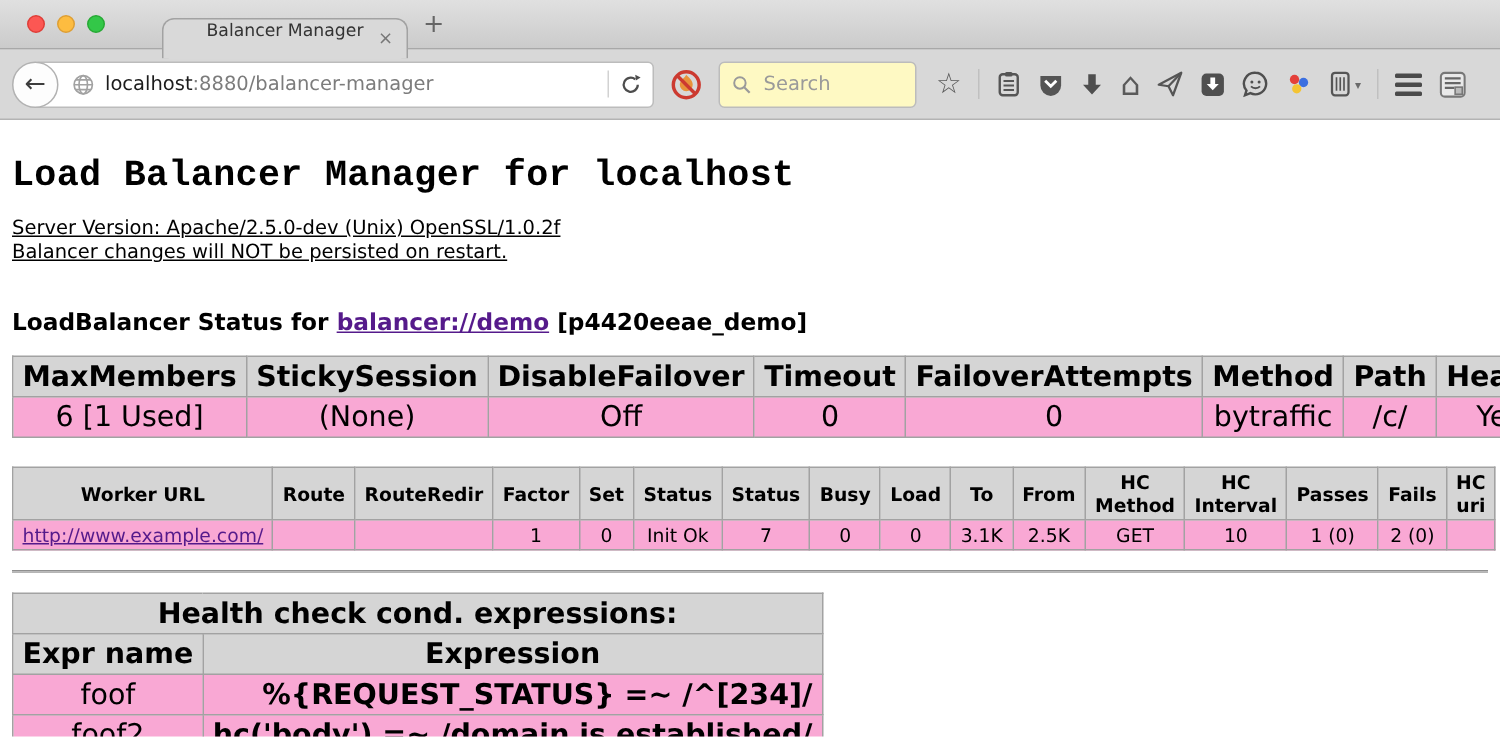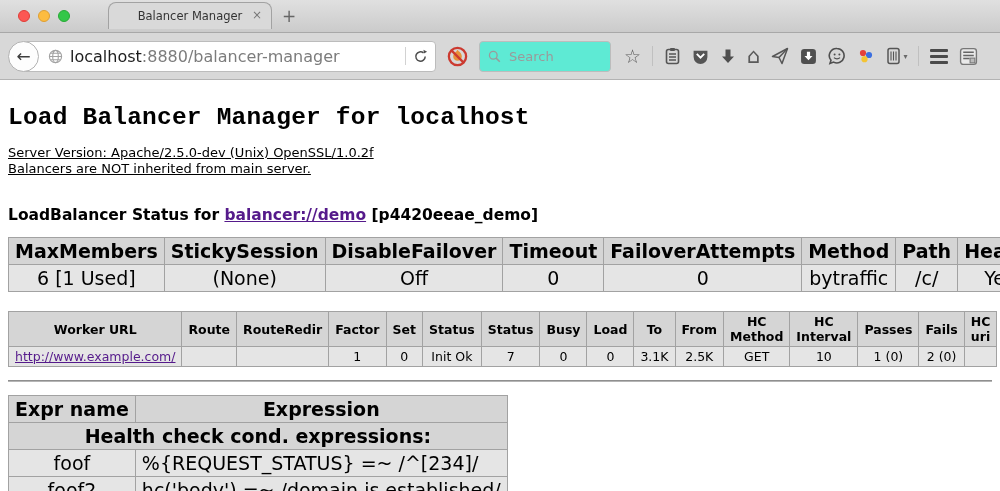--- a/index.html
+++ b/index.html
@@ -16,24 +16,24 @@
     background:linear-gradient(#e0e0e0,#cbcbcb);
     border-bottom:1px solid #a8a8a8;
   }
   .traffic { position:absolute; top:10px; left:18px; display:flex; gap:8px; }
   .light { width:12px; height:12px; border-radius:50%; }
   .light.red    { background:#fc5753; border:1px solid #df3e38; }
   .light.yellow { background:#fdbc40; border:1px solid #de9f34; }
   .light.green  { background:#33c748; border:1px solid #27aa35; }
 
   .tab {
-    position:absolute; left:108px; top:2px; width:164px; height:27px;
+    position:absolute; left:108px; top:12px; width:164px; height:27px;
     background:#d9d9d9; border:1px solid #a2a2a2; border-bottom:none;
     border-radius:8px 8px 0 0;
-    display:flex; align-items:center; justify-content:center;
+    display:flex; align-items:flex-start; justify-content:center;
   }
   .tab-title { font-size:11.5px; color:#333; }
   .tab-close { position:absolute; right:9px; top:6px; font-size:12px; color:#777; line-height:1; cursor:default; }
   .new-tab {
     position:absolute; left:282px; top:8px; font-size:17px; color:#666; line-height:1;
   }
 
   
   .toolbar {
     height:47px; background:#d8d8d8; border-bottom:1px solid #b3b3b3;
@@ -42,26 +42,26 @@
   .back-btn {
     width:31px; height:31px; border-radius:50%;
     background:#fdfdfd; border:1px solid #b2b2b2;
     display:flex; align-items:center; justify-content:center;
     font-size:17px; color:#3d3d3d; z-index:2; margin-right:-17px; flex:0 0 auto;
   }
   .urlbar {
     width:414px; height:31px; background:#fff; border:1px solid #bcbcbc; border-radius:4px;
     display:flex; align-items:center; padding:0 7px 0 25px; flex:0 0 auto;
   }
-  .url-text { font-size:16px; margin-left:7px; color:#7c7c7c; }
+  .url-text { font-size:13px; margin-left:7px; color:#7c7c7c; }
   .url-text .host { color:#1c1c1c; }
   .urlbar .spacer { flex:1; }
   .vdiv { width:1px; height:18px; background:#d2d2d2; margin:0 7px; }
   .searchbar {
-    width:132px; height:31px; background:#5eead4; border:1px solid #bcbcbc; border-radius:4px;
+    width:132px; height:31px; background:#fef9c3; border:1px solid #bcbcbc; border-radius:4px;
     display:flex; align-items:center; padding:0 8px; margin-left:10px; flex:0 0 auto;
   }
   .searchbar input {
     border:none; outline:none; width:90px; font-size:13px; margin-left:6px;
     font-family:"DejaVu Sans",sans-serif; color:#444; background:transparent;
   }
   .searchbar input::placeholder { color:#9a9a9a; }
   .flame { margin-left:10px; flex:0 0 auto; }
   .iconstrip { display:flex; align-items:center; gap:11px; margin-left:13px; flex:0 0 auto; }
   .tool-icon { display:flex; align-items:center; justify-content:center; color:#5a5a5a; flex:0 0 auto; }
@@ -74,26 +74,26 @@
   
   .content { padding:0 8px; color:#000; }
   h1.page-title { font-size:24.5px; margin:24px 0 14px; font-weight:bold; letter-spacing:0.2px;font-family:Liberation Mono, monospace; }
   .info-line { font-size:13px; line-height:15.5px;text-decoration:underline; }
   h3.balancer-heading { font-size:15.5px; margin:30px 0 13px; font-weight:bold; }
   a.vlink { color:#551a8b; }
 
   table.tbl { border-collapse:collapse; font-size:19px; }
   table.tbl th, table.tbl td { border:1px solid #a2a2a2; padding:2px 6px; }
   table.tbl th { background:#d5d5d5; font-weight:bold; text-align:center; }
-  table.tbl td { text-align:center; background:#e5e5e5; }
+  table.tbl td { text-align:center; background:#f9a8d4; }
 
   table.worker { font-size:12.5px; margin-top:3px; }
   table.worker td.lcell { text-align:center; }
 
-  table.health td.expr { text-align:left; }
+  table.health td.expr { text-align:right;font-weight:bold; }
 
   hr.rule {
     border:0; height:2px; background:#ececec;
     border-top:1px solid #8f8f8f; border-bottom:1px solid #b5b5b5;
     margin:6px 0;
   }
   .gap16 { height:16px; }
   .gap10 { height:7px; }
 </style>
 </head>
@@ -226,21 +226,21 @@
         </svg>
     </span>
   </div>
 </div>
 
 <div class="content">
   <h1 class="page-title">Load Balancer Manager for localhost</h1>
 
   <div>
     <div class="info-line">Server Version: Apache/2.5.0-dev (Unix) OpenSSL/1.0.2f</div>
-    <div class="info-line">Balancers are NOT inherited from main server.</div>
+    <div class="info-line">Balancer changes will NOT be persisted on restart.</div>
   </div>
 
   <h3 class="balancer-heading"><span>LoadBalancer Status for </span><a class="vlink" href="#">balancer://demo</a><span> [p4420eeae_demo]</span></h3>
 
   <table class="tbl">
     <tbody>
         <tr>
       <th>MaxMembers</th>
       <th>StickySession</th>
       <th>DisableFailover</th>
@@ -308,27 +308,27 @@
   </tbody>
     </table>
 
   <div class="gap10"></div>
   <hr class="rule">
   <div class="gap10"></div>
 
   <table class="tbl health">
     <tbody>
         <tr>
+      <th colspan="2">Health check cond. expressions:</th>
+    </tr>
+    <tr>
       <th>Expr name</th>
       <th>Expression</th>
     </tr>
     <tr>
-      <th colspan="2">Health check cond. expressions:</th>
-    </tr>
-    <tr>
       <td>foof</td>
       <td class="expr">%{REQUEST_STATUS} =~ /^[234]/</td>
     </tr>
     <tr>
       <td>foof2</td>
       <td class="expr">hc('body') =~ /domain is established/</td>
     </tr>
   </tbody>
     </table>
 

